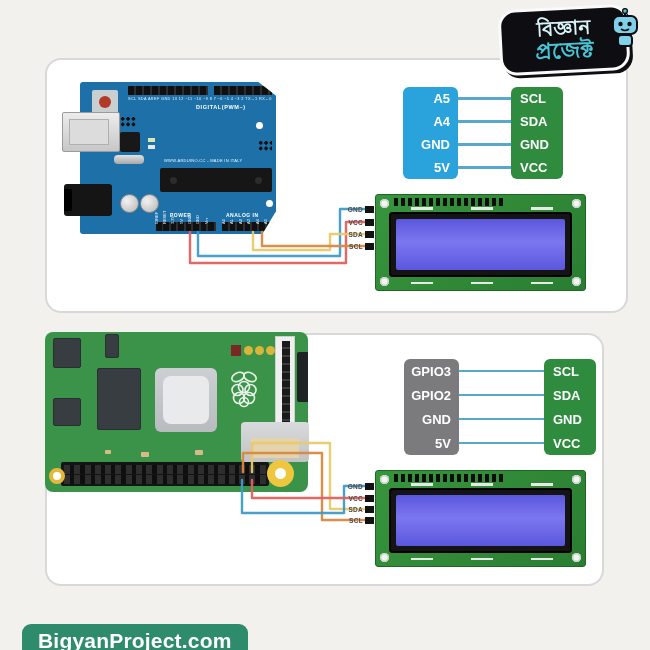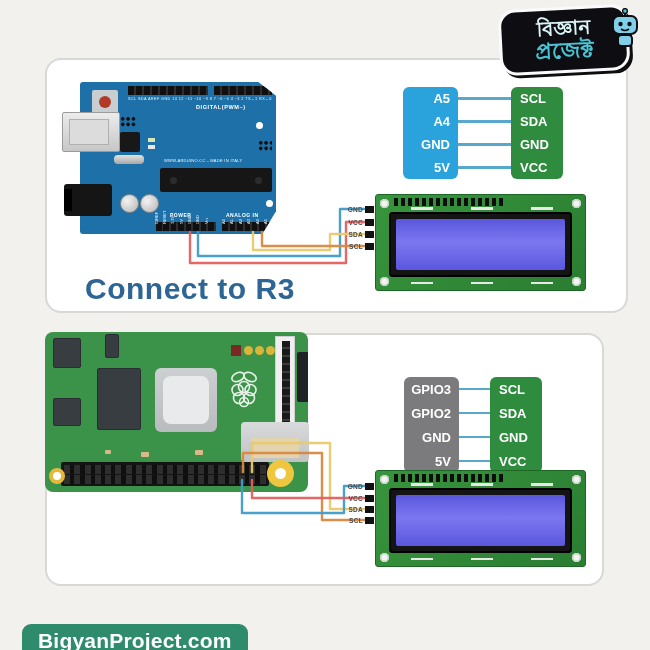--- a/index.html
+++ b/index.html
@@ -218,21 +218,21 @@
         <i></i>
       </div>
     <div class="mbox right" style="background-color: rgb(47, 140, 63);">
       <div>SCL</div>
       <div>SDA</div>
       <div>GND</div>
       <div>VCC</div>
     </div>
   </div>
 
-  <div class="map" style="left:404px;top:377px;width:138px;height:96px">
+  <div class="map" style="left:404px;top:359px;width:192px;height:96px">
     <div class="mbox left" style="background-color: rgb(123, 123, 125);">
       <div>GPIO3</div>
       <div>GPIO2</div>
       <div>GND</div>
       <div>5V</div>
     </div>
     <div class="mlines">
         <i></i>
         <i></i>
         <i></i>
@@ -309,21 +309,20 @@
     <div class="lcd-pinrow" style="top:34px">
       <span class="lcd-lab">SDA</span>
         <i class="lcd-pin"></i>
       </div>
     <div class="lcd-pinrow" style="top:45px">
       <span class="lcd-lab">SCL</span>
         <i class="lcd-pin"></i>
       </div>
   </div>
 
-  <div class="title" style="left: 85px; top: 272px; color: rgb(45, 101, 149);">Connect to R3</div>
 
   <div class="logo">
     <div class="logo-blob">
       <div class="logo-l1">বিজ্ঞান</div>
       <div class="logo-l2">প্রজেক্ট</div>
     </div>
     <svg class="robot" width="34" height="42" viewBox="0 0 34 42">
       <line x1="17" y1="8" x2="17" y2="3" stroke="#0d0d12" stroke-width="2"></line>
       <circle cx="17" cy="3" r="2.4" fill="#49c5d5" stroke="#0d0d12" stroke-width="1.4"></circle>
       <rect x="5" y="8" width="24" height="18" rx="6" fill="#7fd0e8" stroke="#0d0d12" stroke-width="2"></rect>

